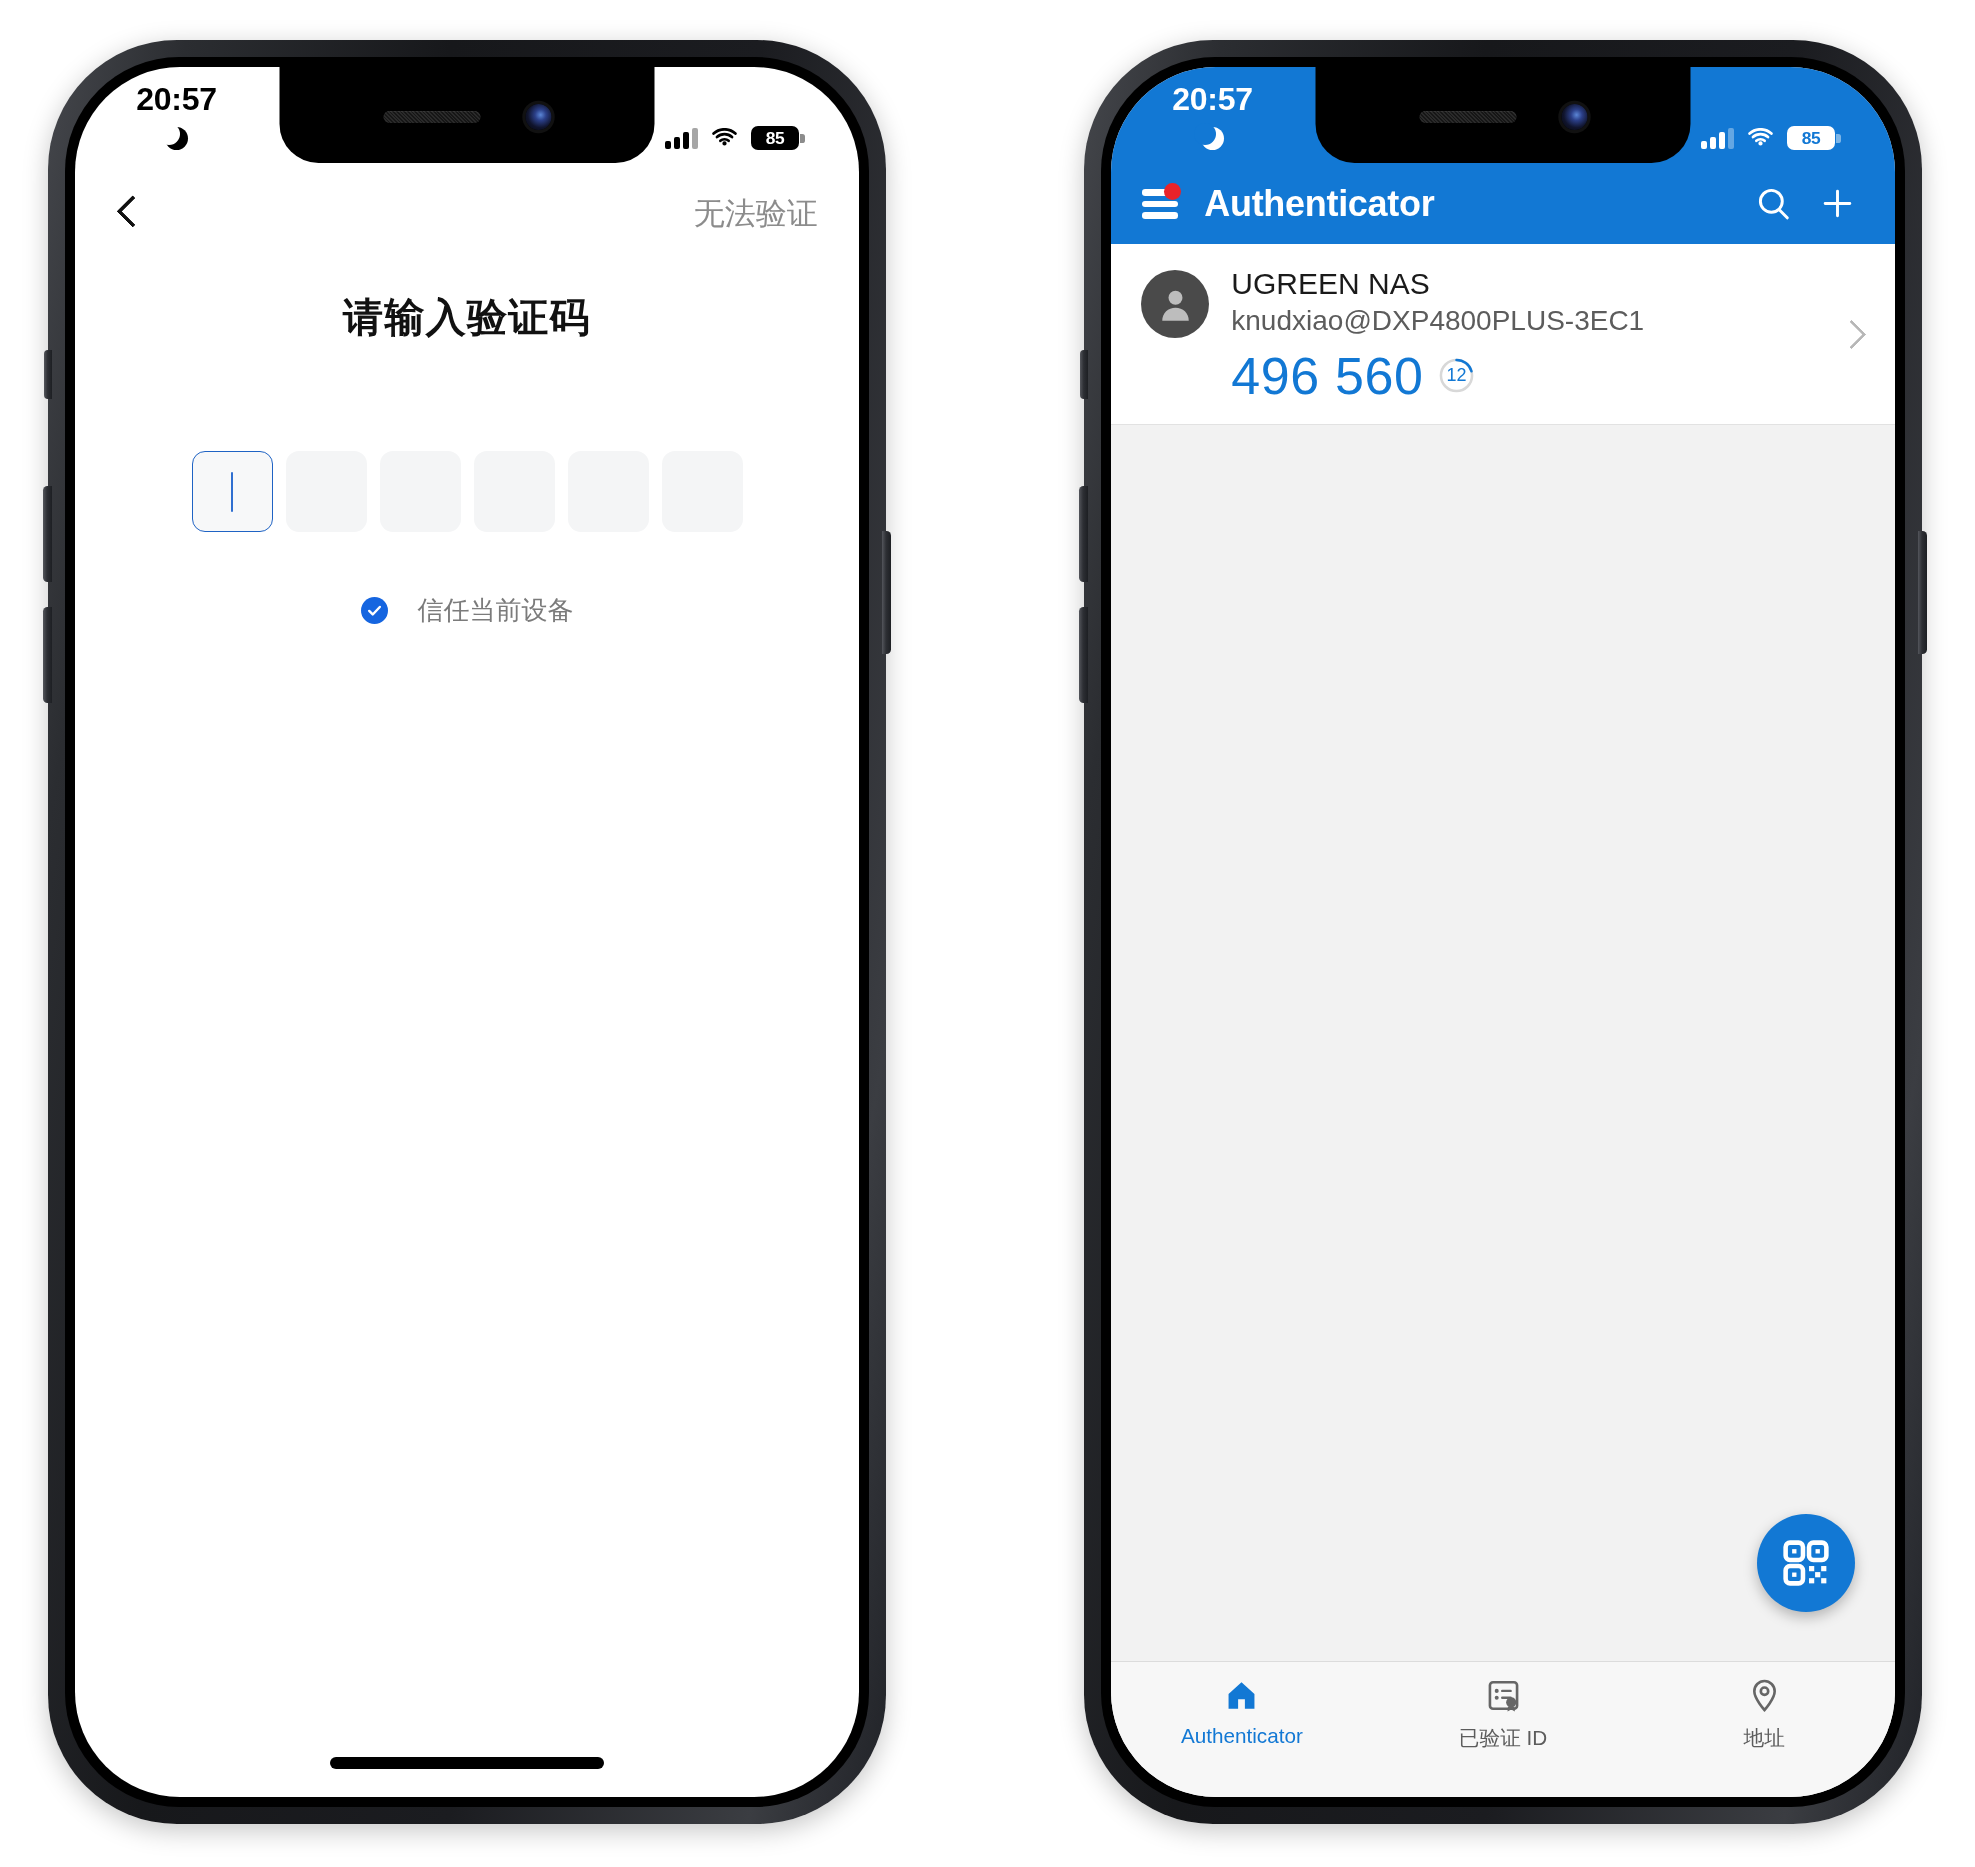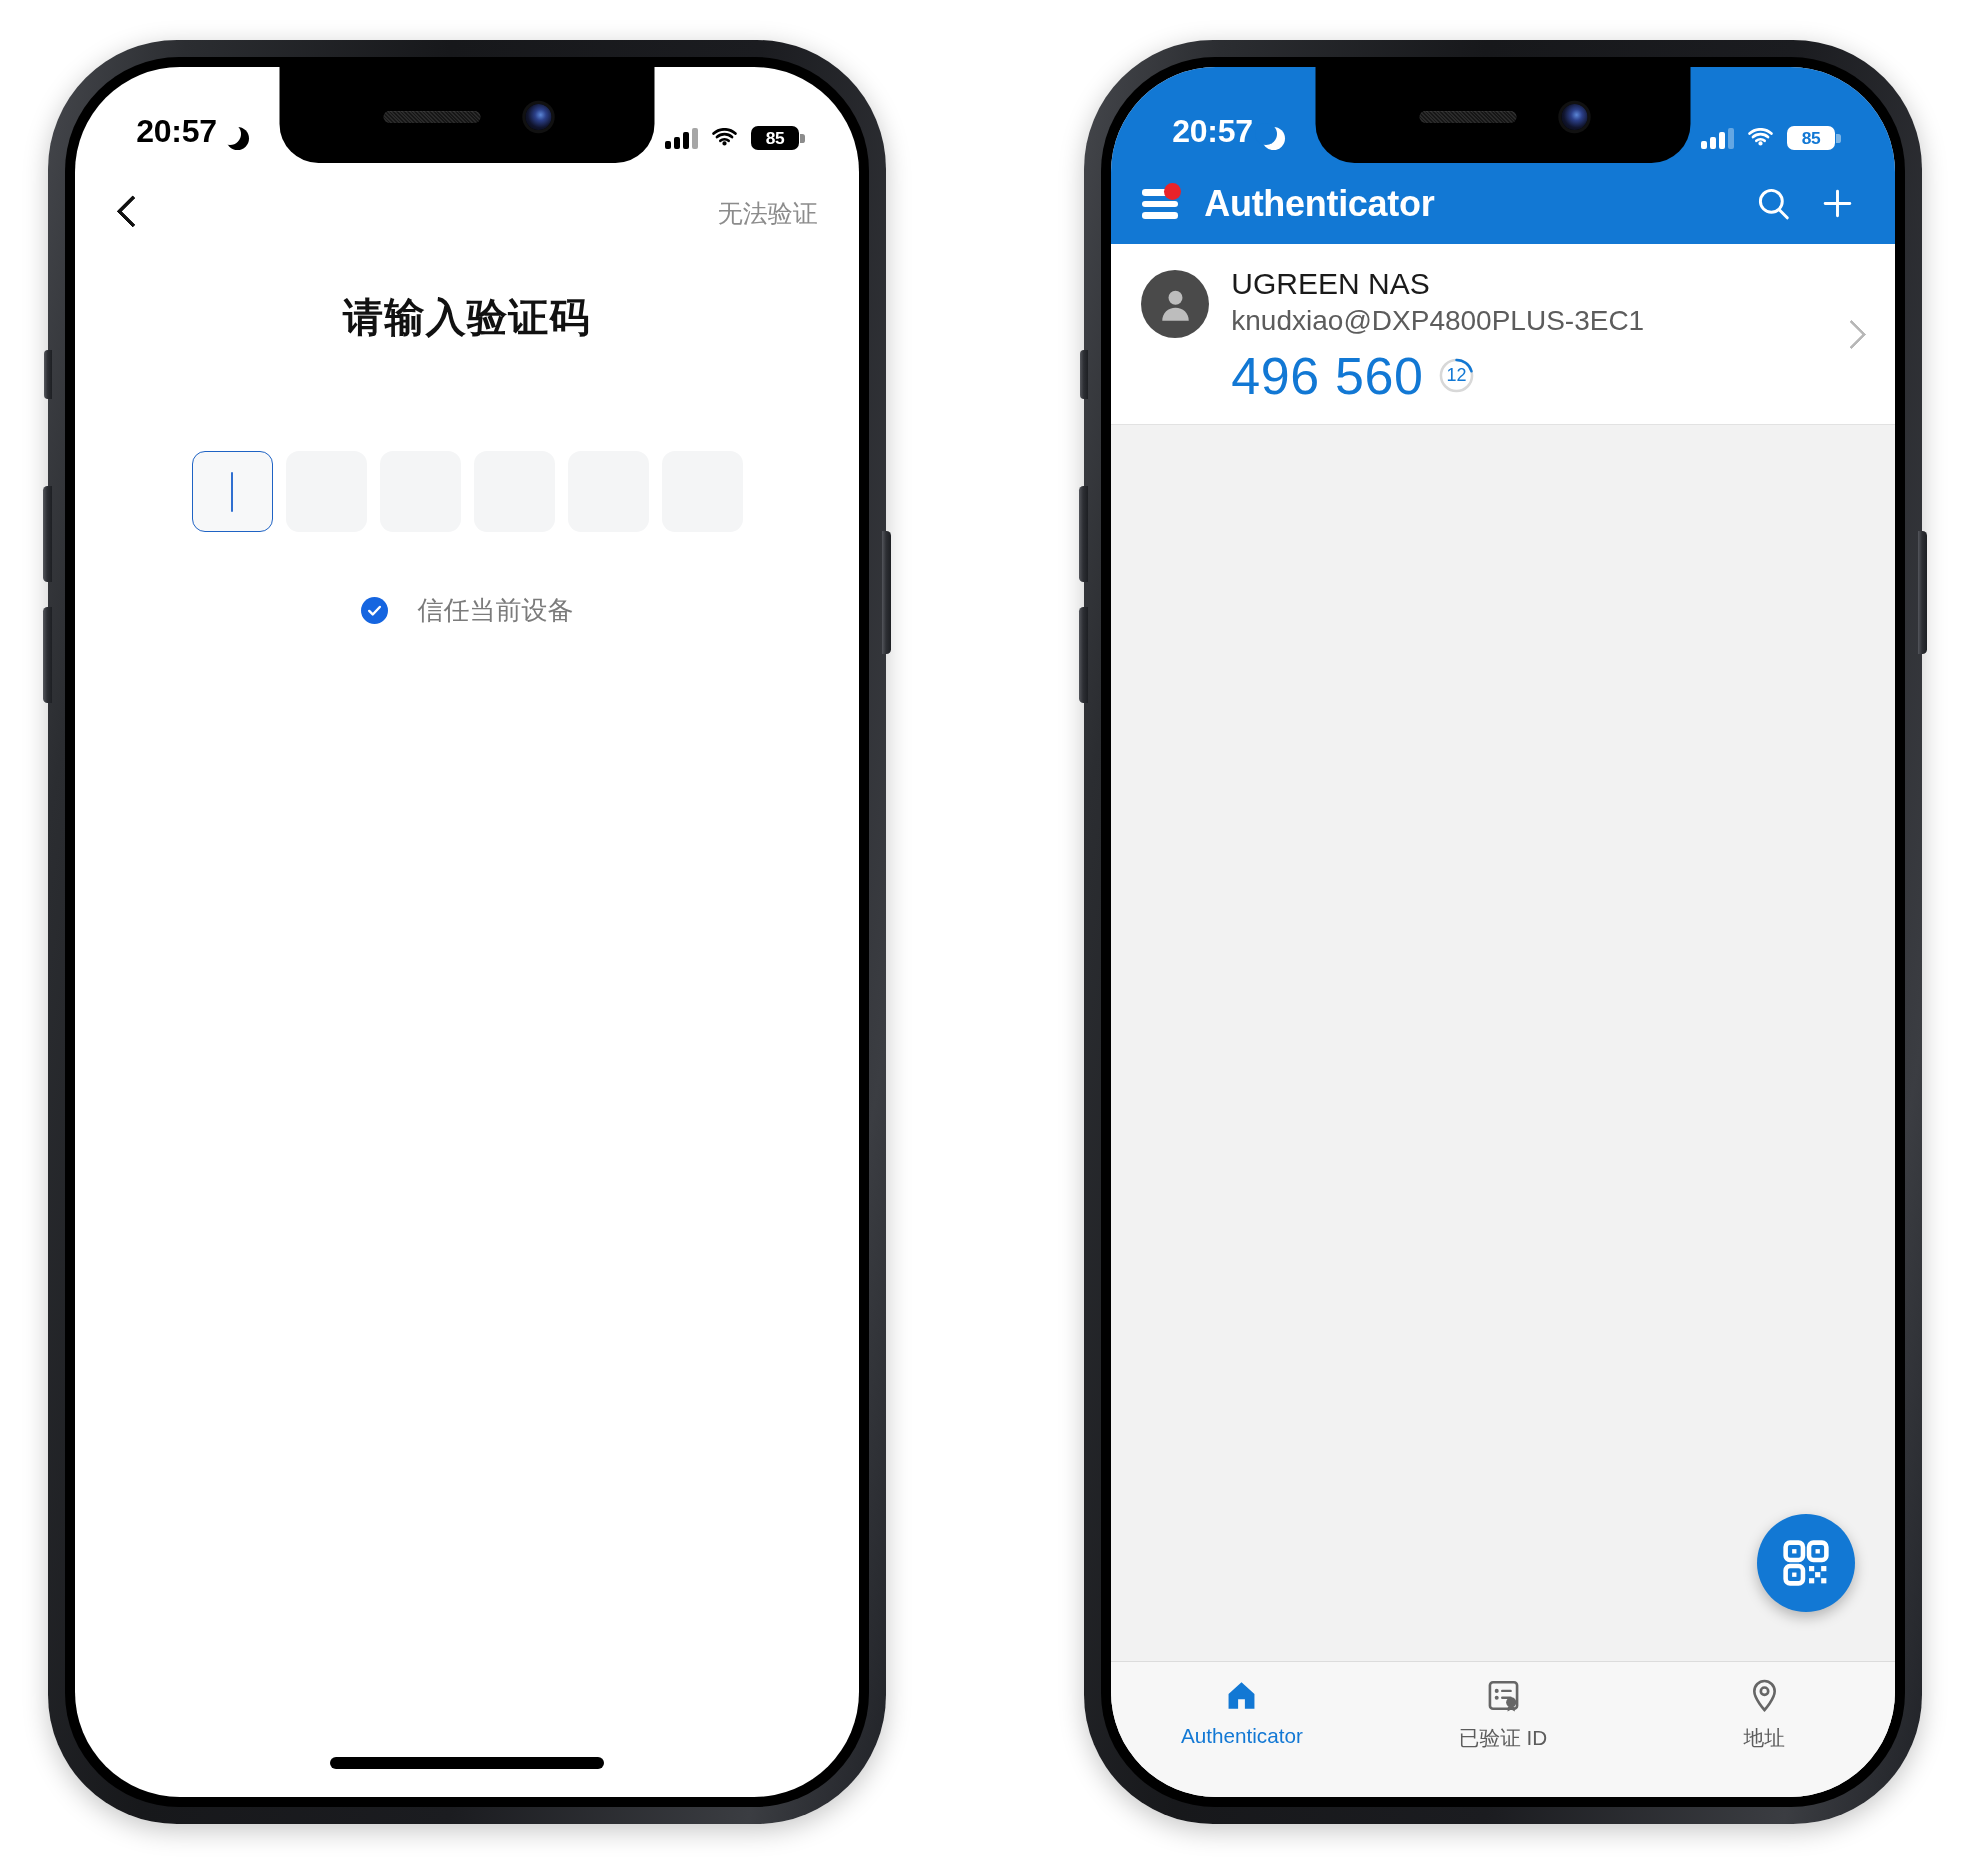--- a/index.html
+++ b/index.html
@@ -70,21 +70,21 @@
     margin-top: 3.9px;
   }
 
   
   .statusbar {
     position: relative; z-index: 30;
     height: 96px; width: 100%;
     display: flex; align-items: flex-end; justify-content: space-between;
     padding: 0 48px 13px 48px;
   }
-  .sb-left { display: flex; align-items: flex-end; gap: 9px; margin-left: 13px; }
+  .sb-left { display: flex; align-items: center; gap: 9px; margin-left: 13px; flex-direction: column; }
   .sb-time { font-size: 32px; font-weight: 600; letter-spacing: -0.3px; }
   .moon { width: 23px; height: 23px; position: relative; }
   .moon::before {
     content:""; position:absolute; inset:0; border-radius:50%;
     background: currentColor;
   }
   .moon::after {
     content:""; position:absolute; left:-7px; top:-4.5px; width:22px; height:22px;
     border-radius:50%; background: var(--sbbg);
   }
@@ -119,21 +119,21 @@
     padding: 17px 41px 0 41px; height: 84px;
   }
   .chev-back {
     width: 22px; height: 37px; position: relative; cursor:pointer;
   }
   .chev-back::before{
     content:""; position:absolute; left:5.2px; top:5.2px;
     width:19.4px;height:19.4px; border-left:4.5px solid #111; border-bottom:4.5px solid #111;
     transform: rotate(45deg); border-radius:1.3px;
   }
-  .l-link { font-size: 25px; color:#8c8c8c; }
+  .l-link { font-size: 31px; color:#8c8c8c; }
   .l-title { text-align:center; font-size: 40px; font-weight: 700; color:#111; margin-top: 43px; letter-spacing:1.3px;}
   .otp-row { display:flex; justify-content:center; gap: 13px; margin-top: 106px; }
   .otp-cell {
     width: 81px; height: 81px; border-radius: 13px;
     background: #f4f5f6; border: 1.9px solid transparent;
     display:flex; align-items:center; justify-content:center;
   }
   .otp-cell.focused { border-color:#1f63c4; background:#f7f8f9; }
   .caret { width: 2.6px; height: 40px; background:#2f6fd0; border-radius:1.3px; }
   .trust-row { display:flex; align-items:center; justify-content:center; gap: 30px; margin-top: 61px; }

